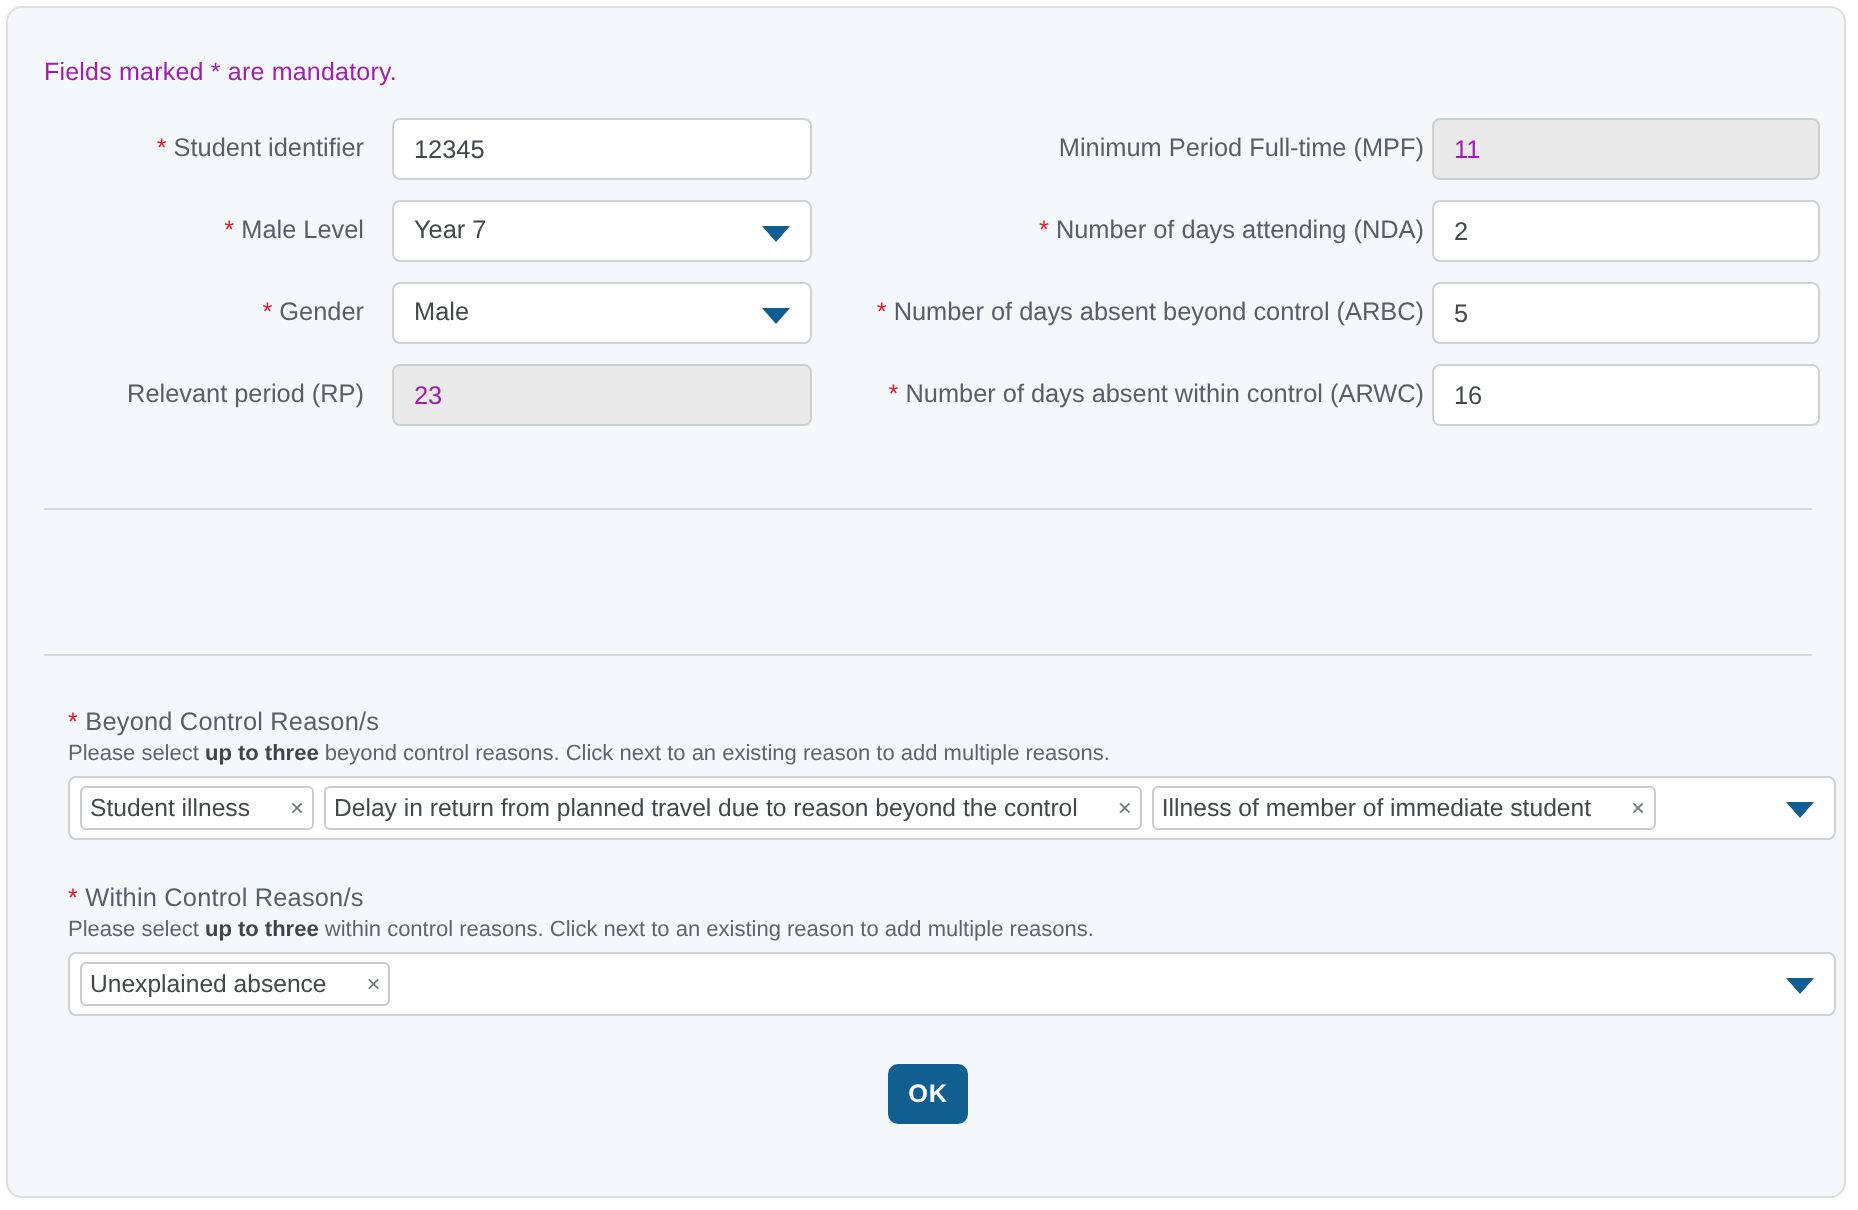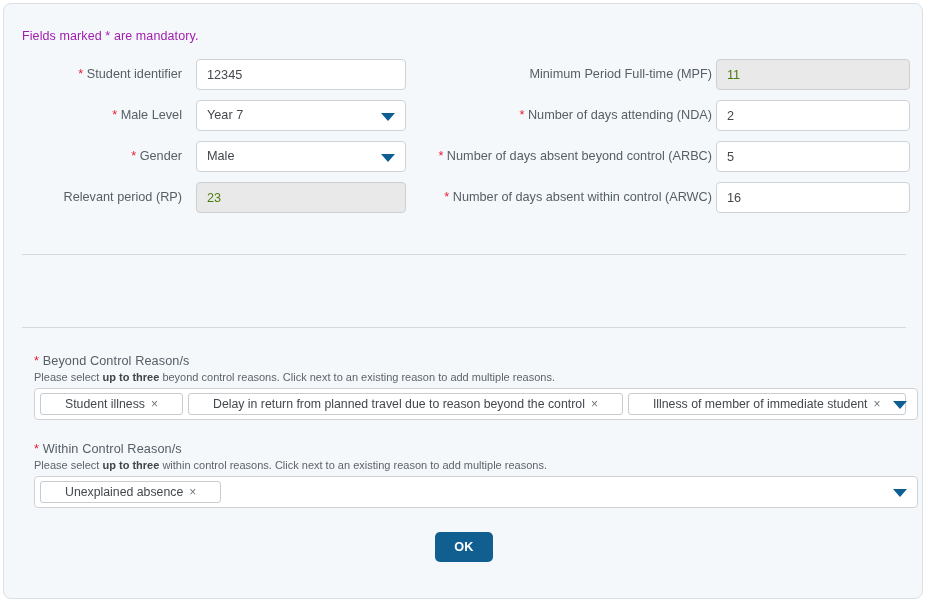--- a/index.html
+++ b/index.html
@@ -113,21 +113,21 @@
     font-family: "Liberation Sans", sans-serif;
     font-size: 12.7px;
     color: #43484d;
     padding: 0 10px;
     line-height: 29px;
     outline: none;
   }
   .tb.disabled {
     background: #e9e9e9;
     border-color: #cfcfcf;
-    color: #4d7c0f;
+    color: #a21caf;
   }
 
   .sel {
     box-sizing: border-box;
     position: relative;
     width: 100%;
     height: 31px;
     background: #ffffff;
     border: 1px solid #cfd2d6;
     border-radius: 4px;
@@ -216,24 +216,24 @@
   }
   .chips {
     display: flex;
     flex-wrap: nowrap;
     gap: 5px;
     align-items: center;
   }
   .chip {
     display: inline-flex;
     align-items: center;
-    gap: 6px;
+    gap: 20px;
     box-sizing: border-box;
     height: 22px;
-    padding: 0 24px;
+    padding: 0 4px;
     background: #ffffff;
     border: 1px solid #c8ccd0;
     border-radius: 3px;
     font-size: 12.3px;
     color: #43484d;
     white-space: nowrap;
   }
   .chip .chip-x {
     font-size: 12px;
     color: #70767c;
@@ -246,21 +246,21 @@
     position: absolute;
     left: 0;
     top: 528px;
     width: 920px;
     text-align: center;
   }
   .ok-btn {
     display: inline-block;
     box-sizing: border-box;
     min-width: 40px;
-    padding: 8px 19px;
+    padding: 8px 1px;
     background: #115f90;
     border: none;
     border-radius: 5px;
     color: #ffffff;
     font-family: "Liberation Sans", sans-serif;
     font-size: 12.7px;
     font-weight: bold;
     letter-spacing: 0.3px;
     cursor: pointer;
   }

